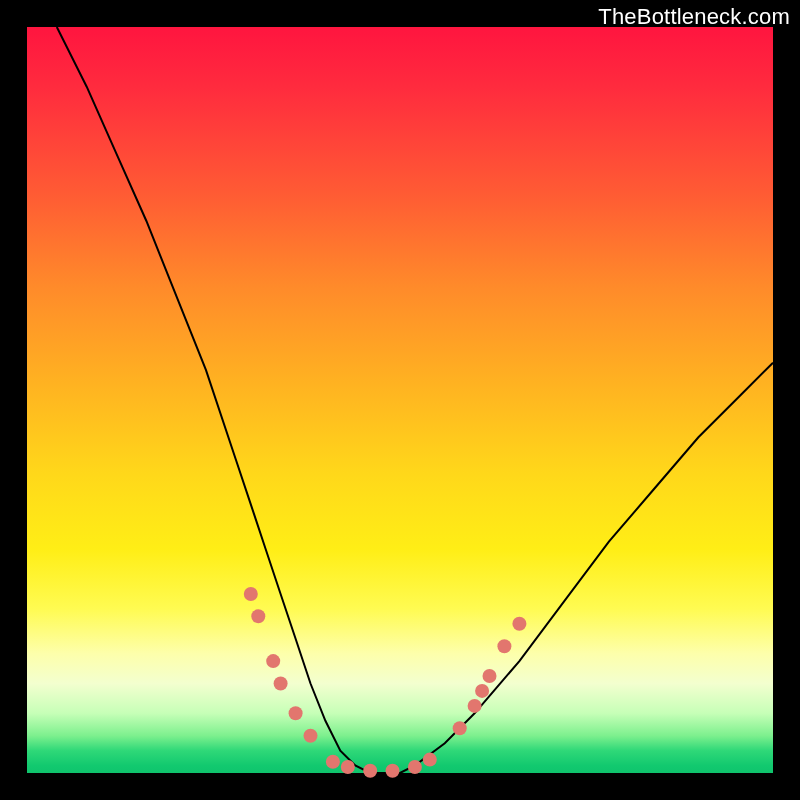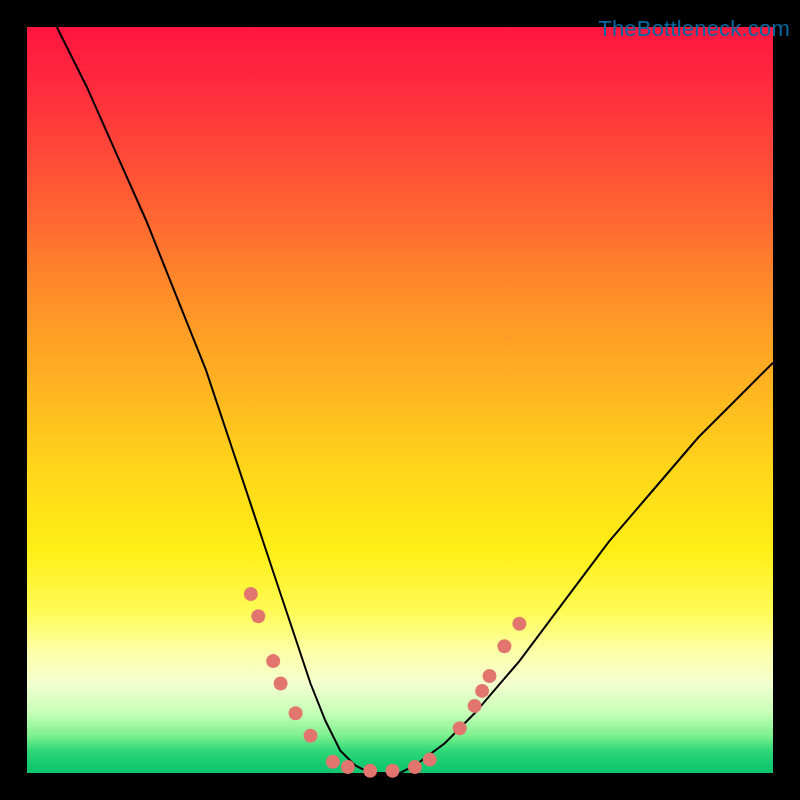--- a/index.html
+++ b/index.html
@@ -39,23 +39,23 @@
       #f3ffcf 88%,
       #c6ffb7 92%,
       #7df08e 95%,
       #2fd878 97%,
       #12c96f 99%,
       #0fc46d 100%
     );
   }
   .attribution {
     position: absolute;
-    top: 16px;
+    top: 4px;
     right: 10px;
-    color: #0369a1;
+    color: #ffffff;
     font-size: 22px;
     font-weight: 500;
     letter-spacing: 0.2px;
     z-index: 10;
   }
   svg.overlay {
     position: absolute;
     left: 27px;
     top: 27px;
     width: 746px;

